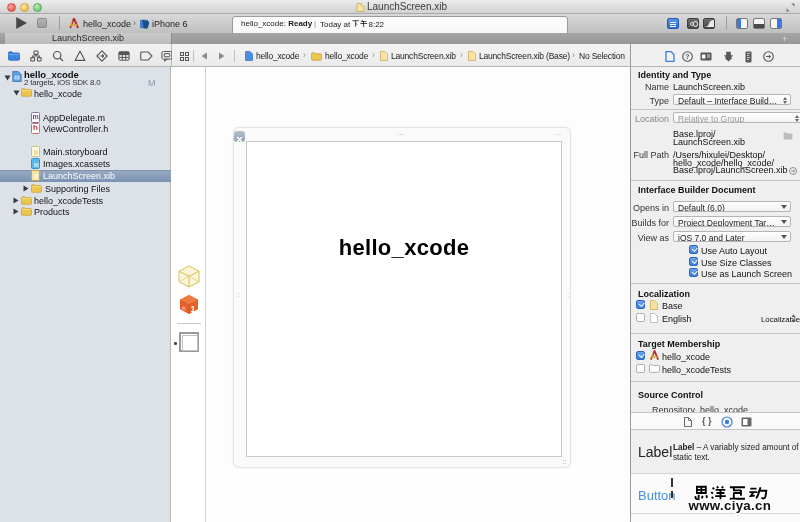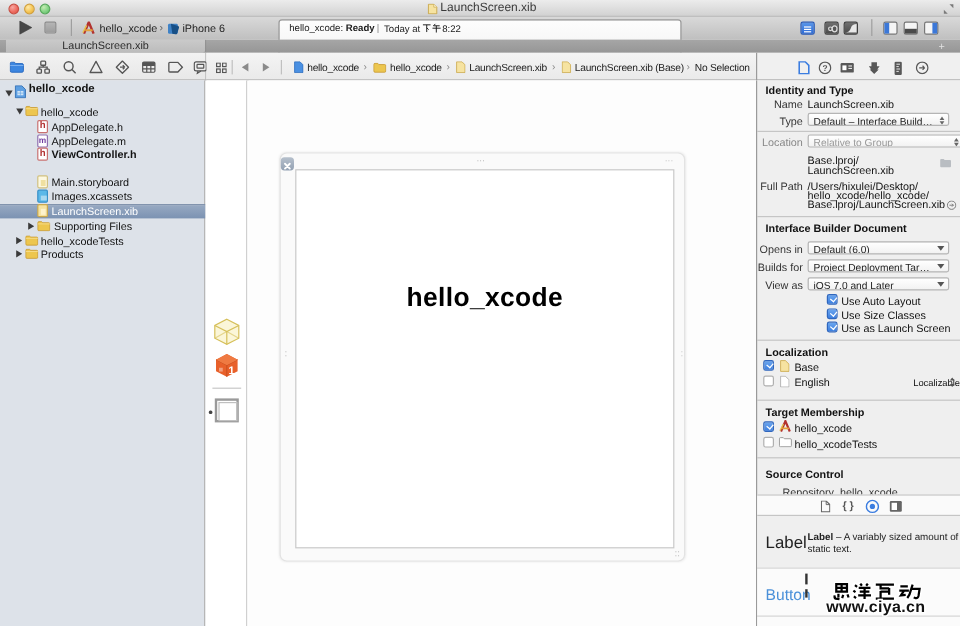--- a/index.html
+++ b/index.html
@@ -250,41 +250,41 @@
         <path d="M0.5 0.5 H6.5 L3.5 5.5 Z" fill="#3a3a3a"></path>
       </svg>
     <svg class="abs" style="left:12px;top:4px;" width="10" height="11" viewBox="0 0 10 11">
         <path d="M0.8 0.5 H6.2 L9.2 3.5 V10.5 H0.8 Z" fill="#5d9fe2" stroke="#3672b5" stroke-width="0.8"></path>
         <rect x="2.5" y="4.8" width="5" height="3.6" fill="#cfe4f7"></rect>
         <path d="M2.5 6.6 H7.5 M5 4.8 V8.4" stroke="#5d9fe2" stroke-width="0.5"></path>
       </svg>
     <div class="trow" style="top:0px;">
         <span style="position:absolute;left:24px;top:2px;font-size:9.5px;font-weight:bold;">hello_xcode</span>
       </div>
+    <div class="trow" style="top:10px;">
+        <span style="position:absolute;left:24px;top:1px;font-size:8px;letter-spacing:-0.2px;color:#333;">2 targets, iOS SDK 8.0</span>
+        <span style="position:absolute;left:148px;top:1px;font-size:9px;color:#8e98a8;">M</span>
+      </div>
 
     <svg class="abs" style="left:13px;top:23px;" width="7" height="6" viewBox="0 0 7 6">
         <path d="M0.5 0.5 H6.5 L3.5 5.5 Z" fill="#3a3a3a"></path>
       </svg>
     <svg class="abs" style="left:21px;top:21px;" width="11" height="9" viewBox="0 0 11 9">
         <path d="M0.5 1.6 Q0.5 0.7 1.4 0.7 L3.7 0.7 L4.6 1.6 L9.6 1.6 Q10.5 1.6 10.5 2.5 L10.5 7.4 Q10.5 8.3 9.6 8.3 L1.4 8.3 Q0.5 8.3 0.5 7.4 Z" fill="#edc64e" stroke="#c89b35" stroke-width="0.7"></path>
         <path d="M0.5 2.6 H10.5" stroke="#f7dd8a" stroke-width="0.8"></path>
       </svg>
     <div class="trow" style="top:21px;">
         <span style="position:absolute;left:34px;top:1px;">hello_xcode</span>
       </div>
 
-    <div class="trow" style="top:33px;">
-        <span class="fich abs"></span>
-        <span style="position:absolute;left:43px;top:1px;">AppDelegate.h</span>
-      </div>
     <div class="trow" style="top:45px;">
         <span class="ficm abs"></span>
         <span style="position:absolute;left:43px;top:1px;">AppDelegate.m</span>
       </div>
-    <div class="trow" style="top:56px;font-weight:bold;">
+    <div class="trow" style="top:56px;">
         <span class="fich abs"></span>
         <span style="position:absolute;left:43px;top:1px;">ViewController.h</span>
       </div>
     <div class="trow" style="top:79px;">
         <span class="ficsb abs"></span>
         <span style="position:absolute;left:43px;top:1px;">Main.storyboard</span>
       </div>
     <div class="trow" style="top:91px;">
         <span class="ficx abs"></span>
         <span style="position:absolute;left:43px;top:1px;">Images.xcassets</span>

